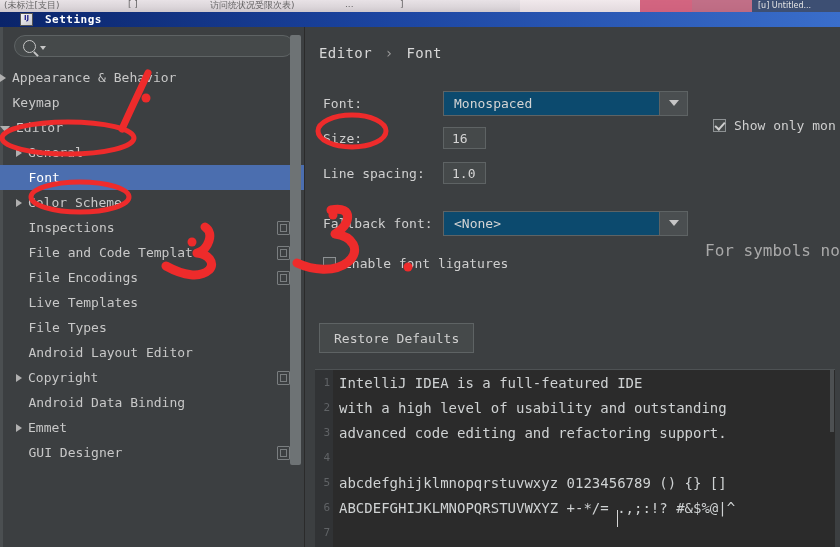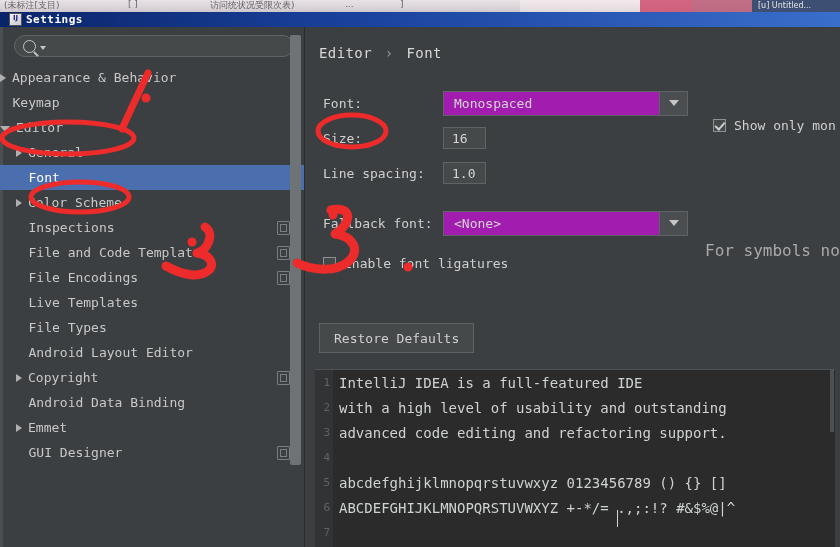--- a/index.html
+++ b/index.html
@@ -35,21 +35,21 @@
   #bg-strip .bgw{position:absolute;top:1px;left:758px;font-size:8px;color:#e6e6e6;
      font-family:"DejaVu Sans","Liberation Sans",sans-serif;white-space:nowrap;}
 
   
   #settings-window{position:absolute;left:0;top:12px;width:840px;height:535px;}
 
   
   #titlebar{
     height:15px;width:840px;
     background:linear-gradient(90deg,#0a246a 0%,#1b44a0 45%,#3a6ecb 100%);
-    display:flex;align-items:center;gap:4px;padding-left:9px;box-sizing:border-box;
+    display:flex;align-items:center;gap:12px;padding-left:20px;box-sizing:border-box;
   }
   #titlebar .tb-icon{
     width:11px;height:11px;flex:0 0 auto;
     background:linear-gradient(135deg,#f3f3f3,#c9c9cf);
     border:1px solid #555;position:relative;
   }
   #titlebar .tb-icon::after{
     content:"IJ";position:absolute;left:0;top:-1px;width:100%;
     font-size:7px;line-height:11px;text-align:center;color:#20208a;font-weight:bold;
     font-family:"DejaVu Sans","Liberation Sans",sans-serif;
@@ -146,21 +146,21 @@
   #row-size{margin:13px 0 0 18px;align-items:center;}
   #row-spacing{margin:13px 0 0 18px;}
   #row-fallback{margin:28px 0 0 18px;}
   #row-ligature{margin:18px 0 0 18px;}
 
   .f-label{
     width:120px;flex:0 0 120px;font-size:13px;color:#cfcfcf;
     font-family:"DejaVu Sans Mono","Liberation Mono",monospace;
   }
   .combo{
-    width:245px;height:25px;background:#a21caf;border:1px solid #5e6364;
+    width:245px;height:25px;background:#0c4a6e;border:1px solid #5e6364;
     display:flex;align-items:center;box-sizing:border-box;
   }
   .combo .cval{
     flex:1;padding-left:10px;font-size:13px;color:#d4d4d4;
     font-family:"DejaVu Sans Mono","Liberation Mono",monospace;
   }
   .combo .cbtn{
     width:27px;height:23px;background:#4a4e50;border-left:1px solid #5e6364;
     display:flex;align-items:center;justify-content:center;flex:0 0 auto;
   }

